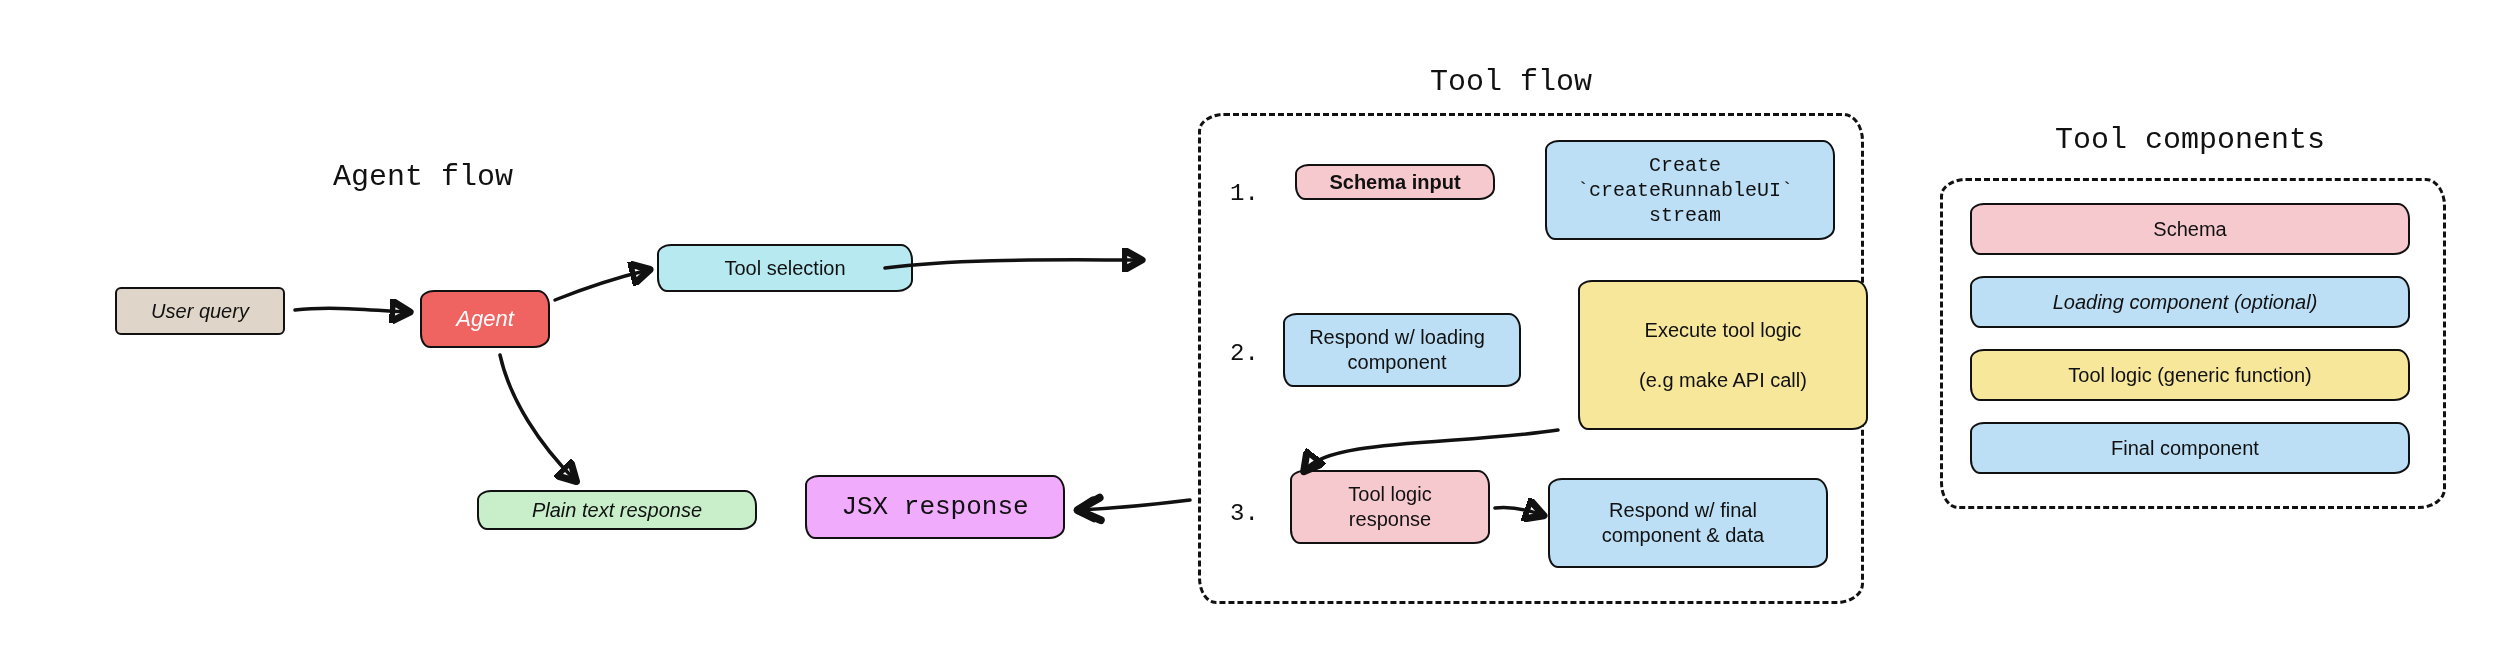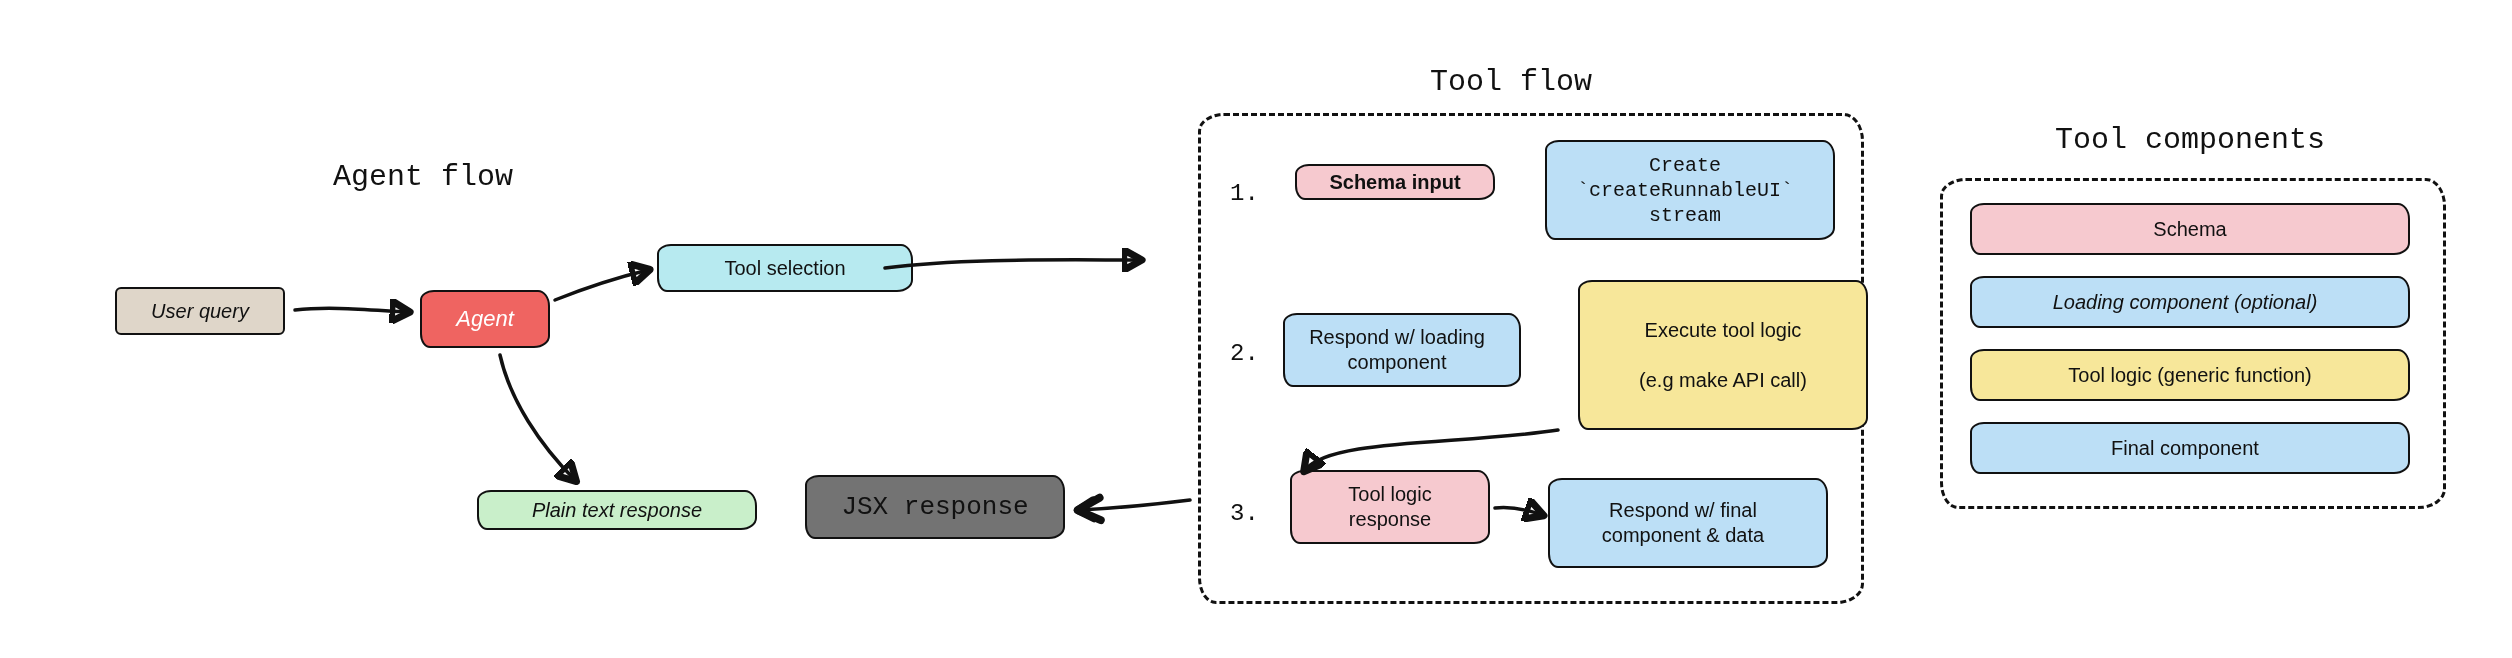--- a/index.html
+++ b/index.html
@@ -26,21 +26,21 @@
     text-align: center;
     padding: 6px 18px;
     border: 2.5px solid #111;
     border-radius: 14px 12px 16px 10px / 10px 16px 12px 14px;
     box-sizing: border-box;
     line-height: 1.25;
   }
   .box.small { font-size: 20px; }
   .box.med   { font-size: 22px; }
   .box.big   { font-size: 26px; }
-  .box.white { background: #737373; }
+  .box.white { background: #f0abfc; }
 
   
   .c-tan    { background: #dfd6c9; }
   .c-red    { background: #ef6461; color: #fff; font-style: italic; }
   .c-cyan   { background: #b7eaf0; }
   .c-green  { background: #c9efca; font-style: italic; }
   .c-pink   { background: #f6c9cf; }
   .c-blue   { background: #bcdff6; padding-left: 8px; }
   .c-yellow { background: #f7e79a; }
 

